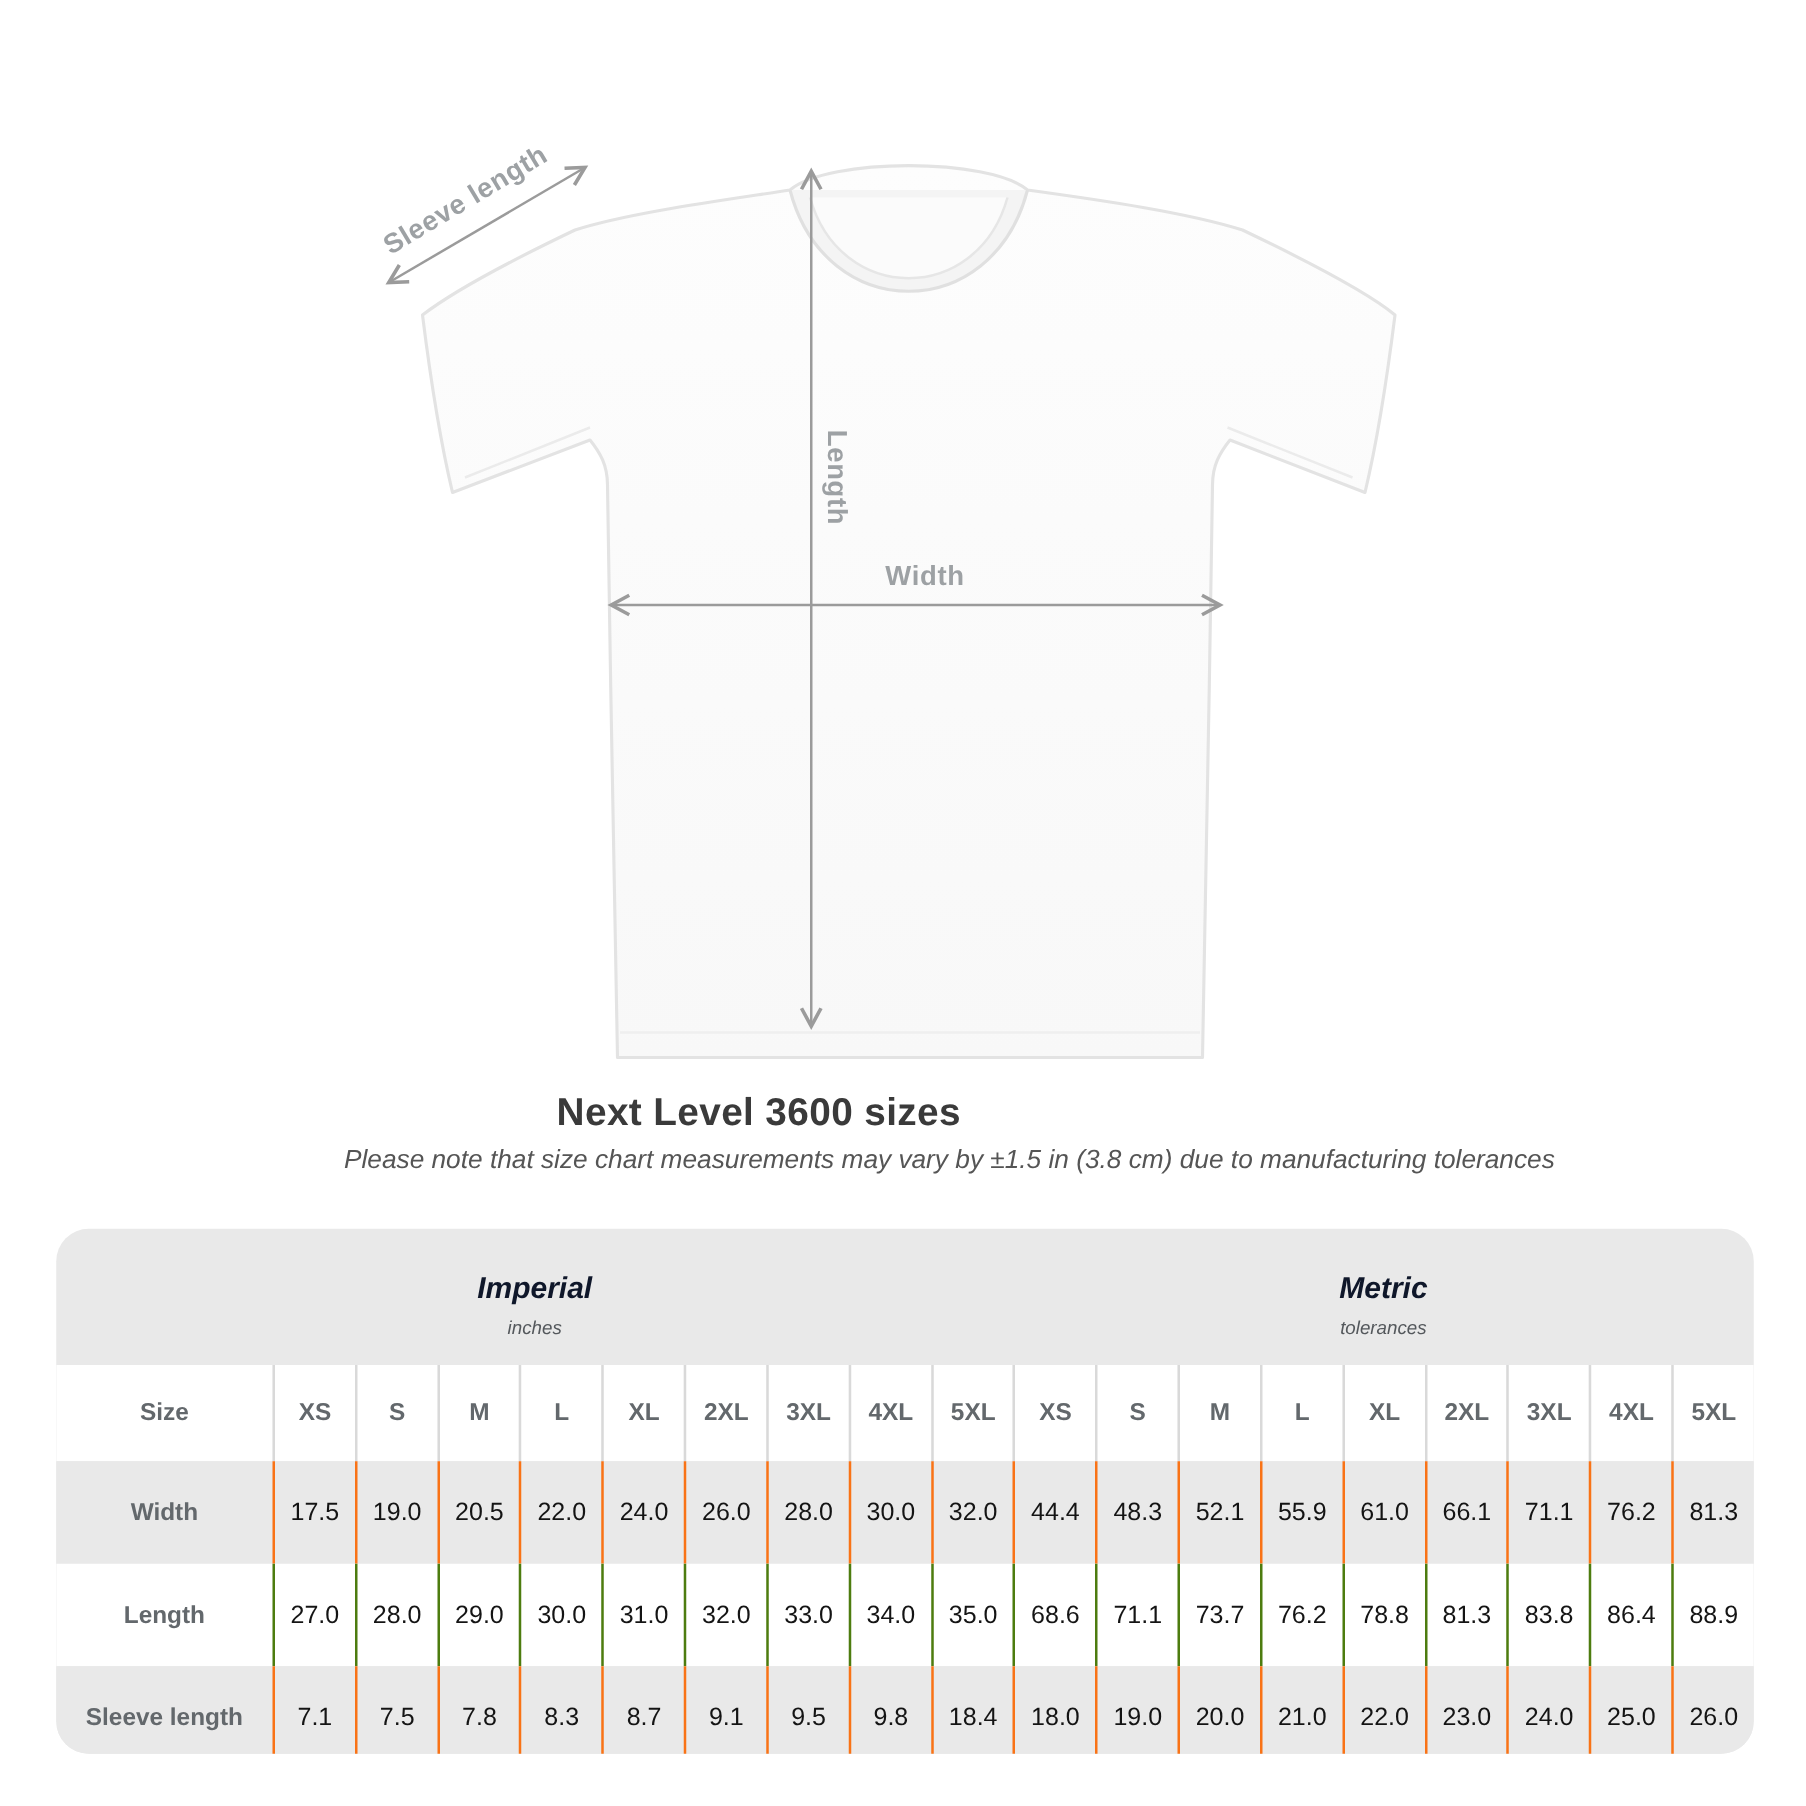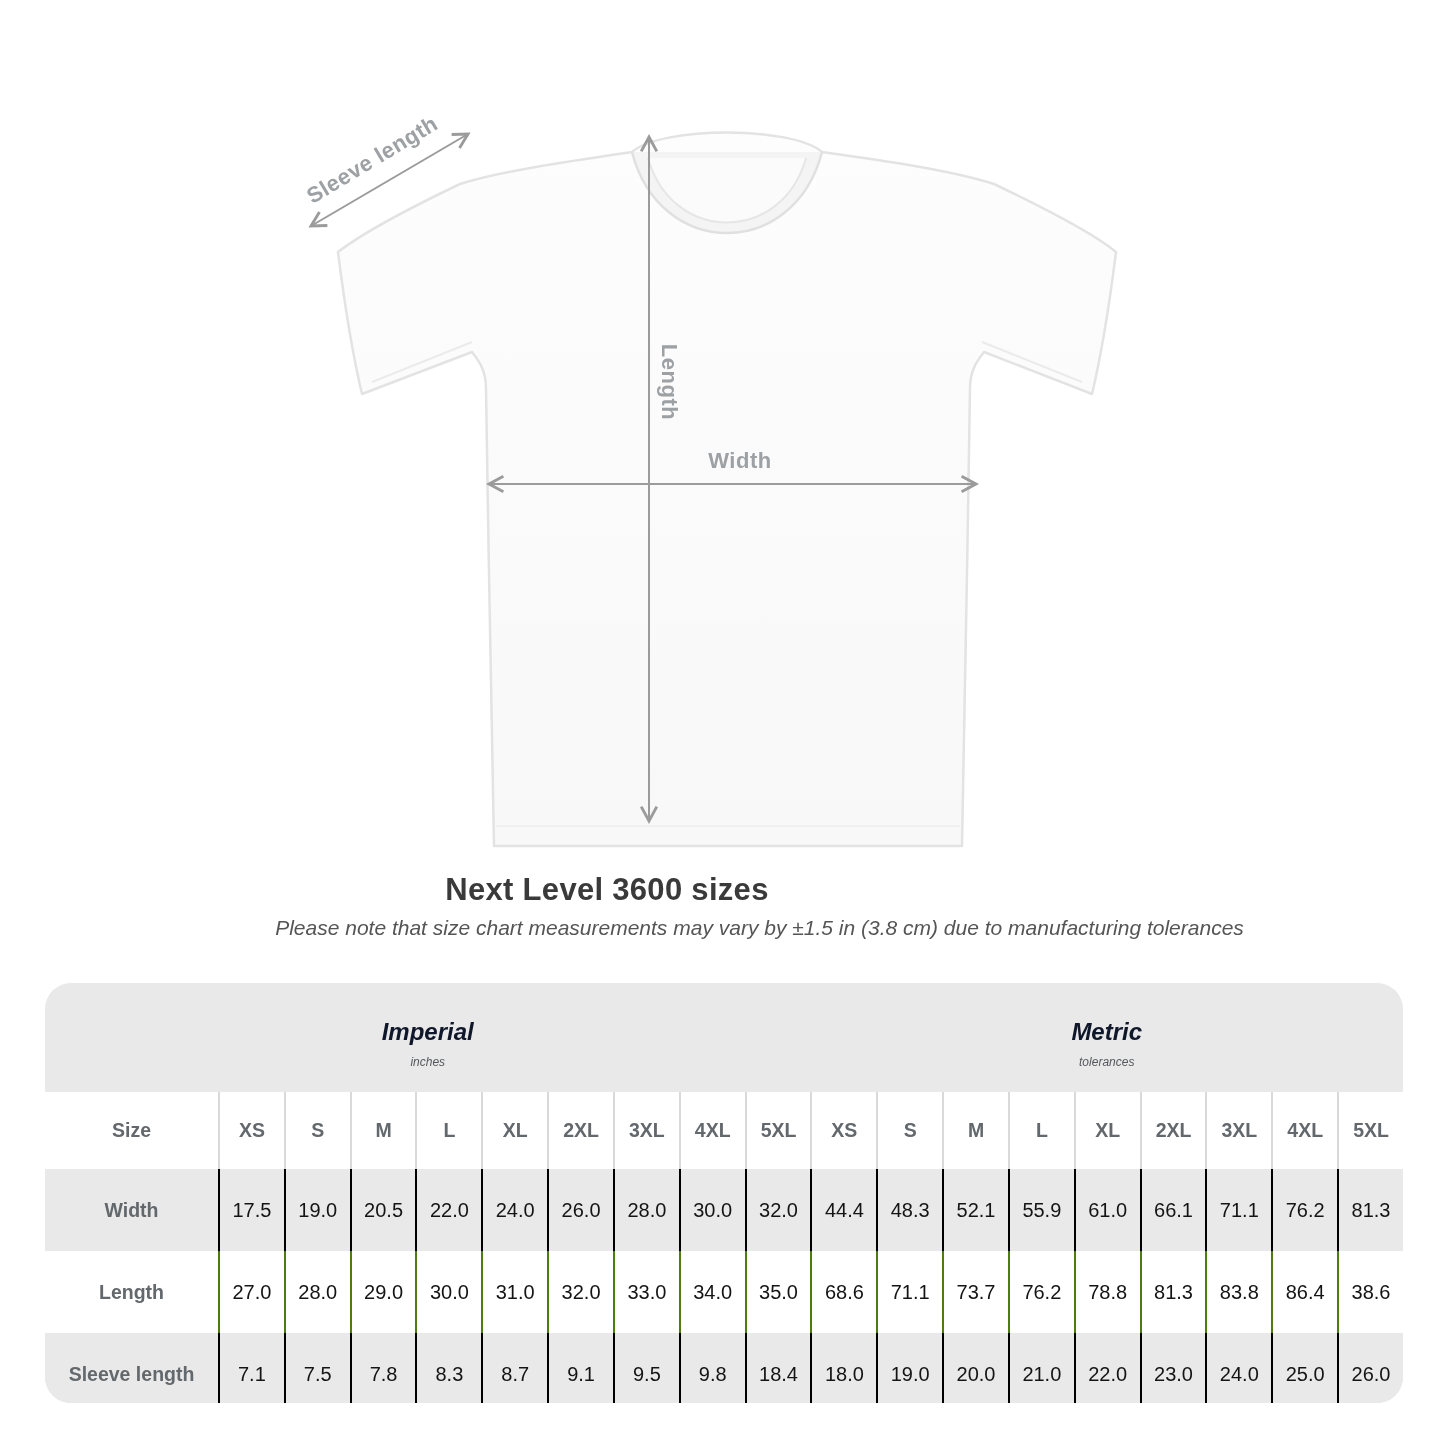--- a/index.html
+++ b/index.html
@@ -58,31 +58,31 @@
     width: 100%;
     height: 100%;
     border-collapse: separate;
     border-spacing: 0;
     table-layout: fixed;
   }
   .size-chart td, .size-chart th { padding: 0; text-align: center; vertical-align: middle; }
 
   .unit-row td { height: 97px; background: transparent; vertical-align: middle; padding-top: 12px; }
   .unit-name { font-size: 24px; font-weight: bold; font-style: italic; color: #0f172a; }
-  .unit-sub  { font-size: 12px; font-style: italic; color: #54585c; margin-top: 9px; }
+  .unit-sub  { font-size: 15px; font-style: italic; color: #54585c; margin-top: 9px; }
 
   .size-row th { height: 77px; background: #ffffff; font-size: 19.5px; font-weight: bold; color: #63686c; }
   .data-row td { height: 82px; font-size: 20px; color: #141414; font-weight: normal; }
   .data-row .row-label { font-size: 19.5px; font-weight: bold; color: #63686c; }
   .data-row.gray td { background: #e9e9e9; }
   .data-row.white td { background: #ffffff; }
 
   .size-row th.sep { border-left: 2px solid #d9d9d9; }
   .data-row.white td.sep { border-left: 2px solid #4d7c0f; }
-  .data-row.gray td.sep { border-left: 2px solid #000000; }
+  .data-row.gray td.sep { border-left: 2px solid #f97316; }
 </style>
 </head>
 <body>
 
 <div id="stage">
 
   <svg id="shirt-svg" width="1445" height="870" viewBox="0 0 1445 870">
     <defs>
       <marker id="ah" viewBox="0 0 20 20" refX="17" refY="10" markerWidth="12" markerHeight="12" orient="auto-start-reverse">
         <path d="M5 3.5 L17 10 L5 16.5" fill="none" stroke="#9b9b9b" stroke-width="2.4"></path>
@@ -216,21 +216,21 @@
             <td class="sep">34.0</td>
             <td class="sep">35.0</td>
             <td class="sep">68.6</td>
             <td class="sep">71.1</td>
             <td class="sep">73.7</td>
             <td class="sep">76.2</td>
             <td class="sep">78.8</td>
             <td class="sep">81.3</td>
             <td class="sep">83.8</td>
             <td class="sep">86.4</td>
-            <td class="sep">38.6</td>
+            <td class="sep">88.9</td>
           </tr>
           <tr class="data-row gray">
             <td class="row-label">Sleeve length</td>
             <td class="sep">7.1</td>
             <td class="sep">7.5</td>
             <td class="sep">7.8</td>
             <td class="sep">8.3</td>
             <td class="sep">8.7</td>
             <td class="sep">9.1</td>
             <td class="sep">9.5</td>

